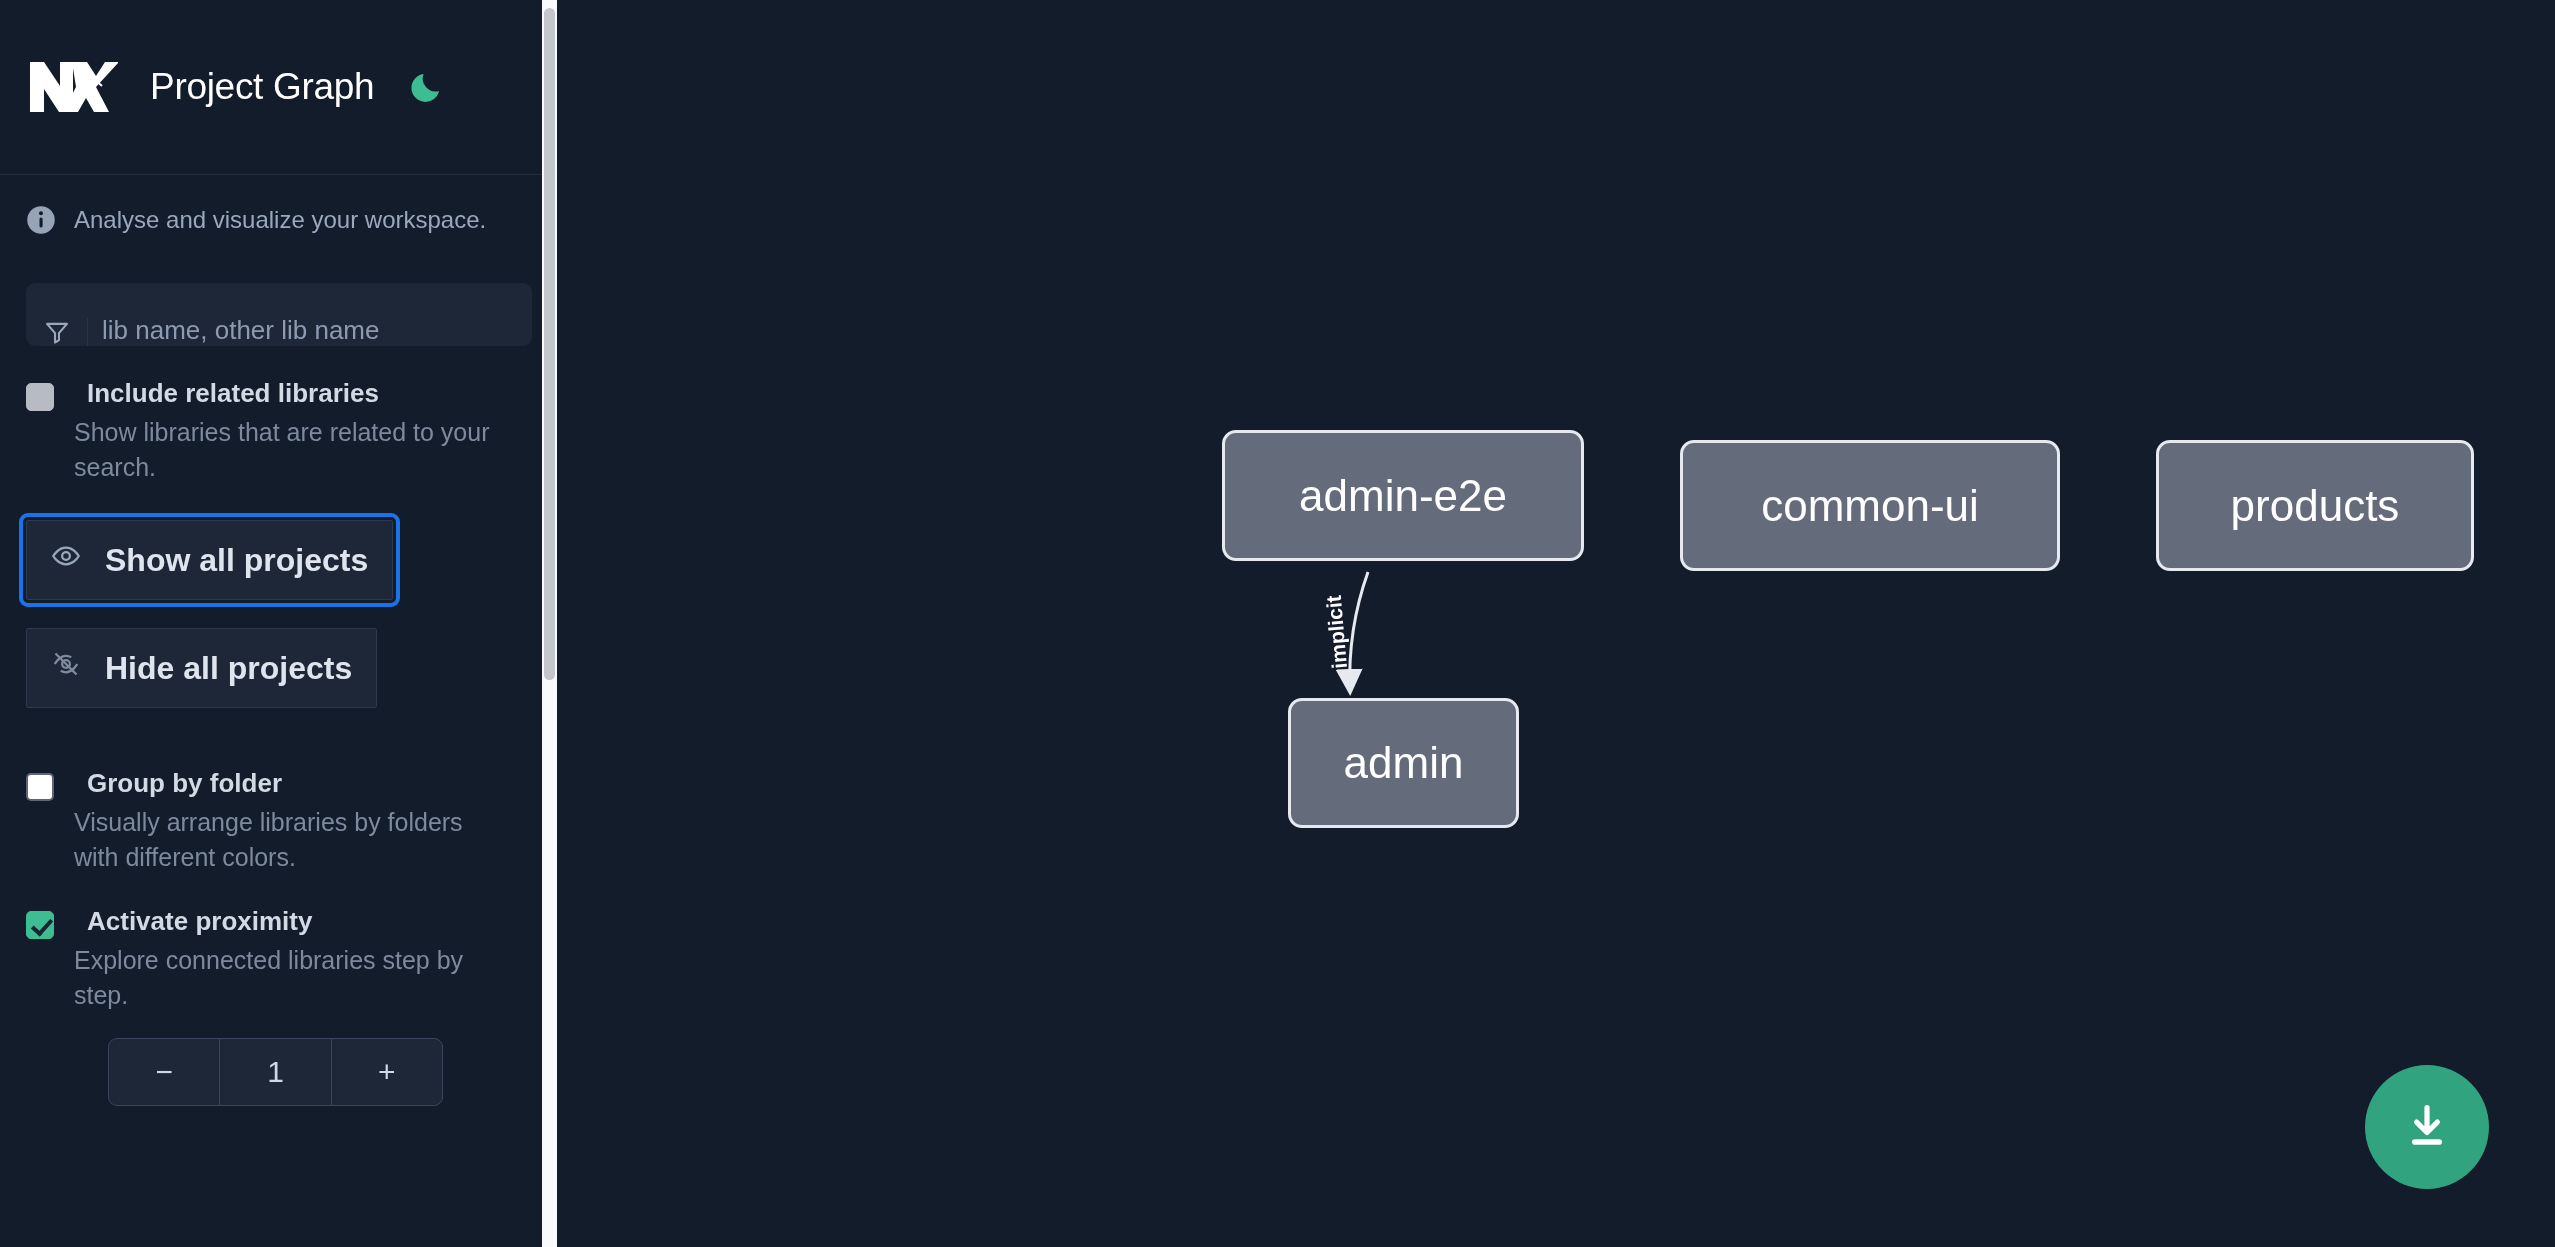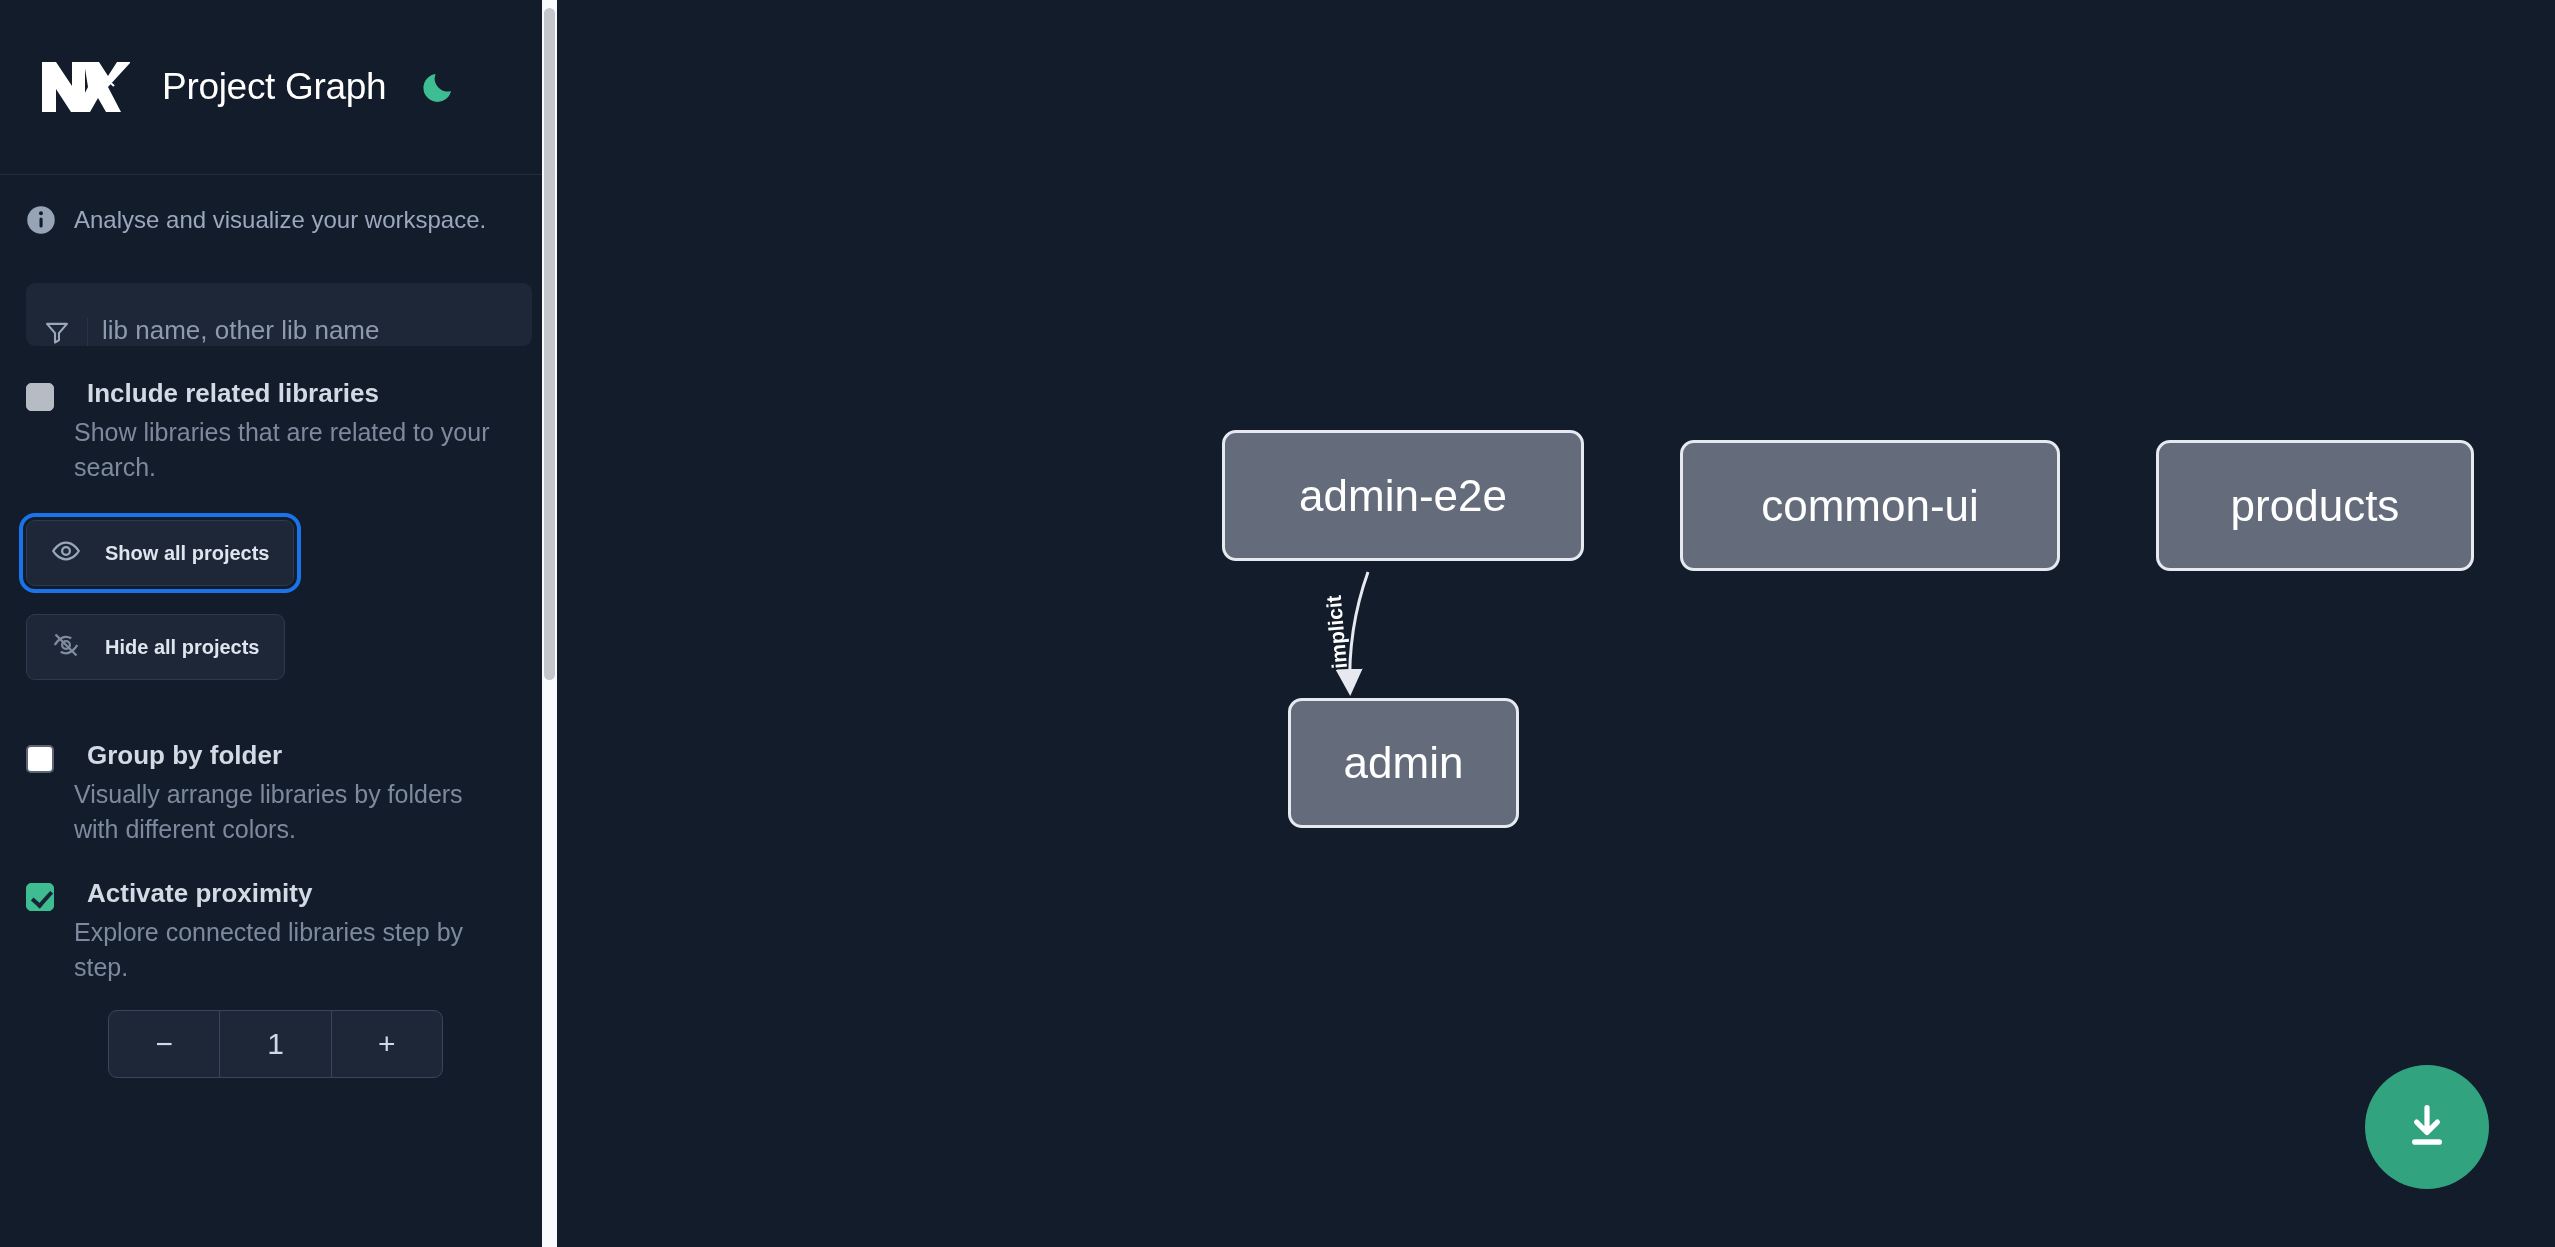--- a/index.html
+++ b/index.html
@@ -18,21 +18,21 @@
     width:558px; height:1247px;
     background:#131c2b;
     flex:0 0 558px;
     overflow:hidden;
   }
   .sidebar-inner { position:relative; width:558px; height:1247px; }
 
   .brand {
     height:175px;
     display:flex; align-items:center;
-    padding-left:38px;
+    padding-left:26px;
     border-bottom:1px solid #222c3d;
   }
   .nx-logo { width:92px; height:62px; flex:0 0 92px; }
   .brand-title {
     color:#ffffff;
     font-size:37px;
     font-weight:400;
     margin-left:32px;
     letter-spacing:-0.3px;
     white-space:nowrap;
@@ -112,27 +112,27 @@
     line-height:1.38;
     margin-top:4px;
     padding-left:48px;
     max-width:470px;
   }
 
   .btn-block { padding:36px 26px 0 26px; }
   .pbtn {
     display:flex; align-items:center;
     gap:24px;
-    height:66px;
+    height:80px;
     padding:0 24px;
-    border-radius:9px;
+    border-radius:2px;
     background:#1d2737;
     border:1px solid #2d394d;
     color:#dfe5ee;
-    font-size:20px;
+    font-size:32px;
     font-weight:bold;
     cursor:pointer;
     margin-bottom:28px;
     font-family:"Liberation Sans", sans-serif;
   }
   .pbtn.focused {
     outline:4px solid #1a73e8;
     outline-offset:3px;
     border-color:#2d394d;
   }

